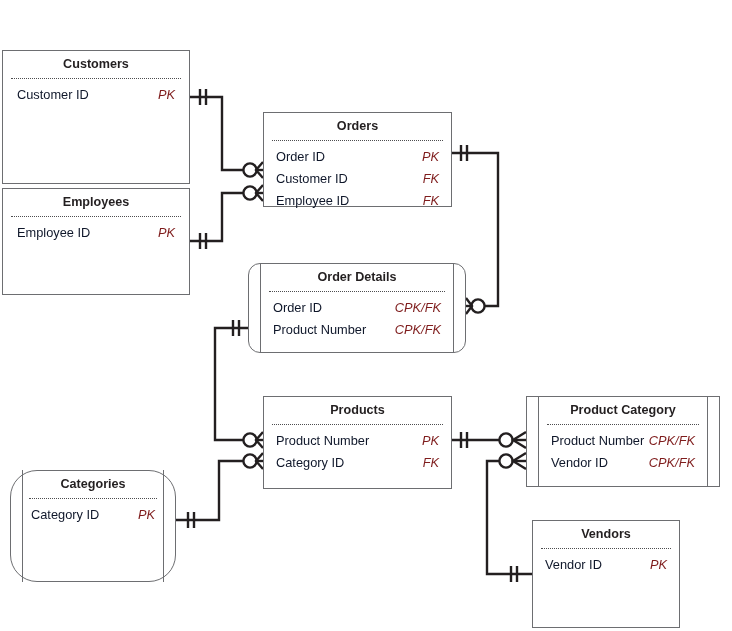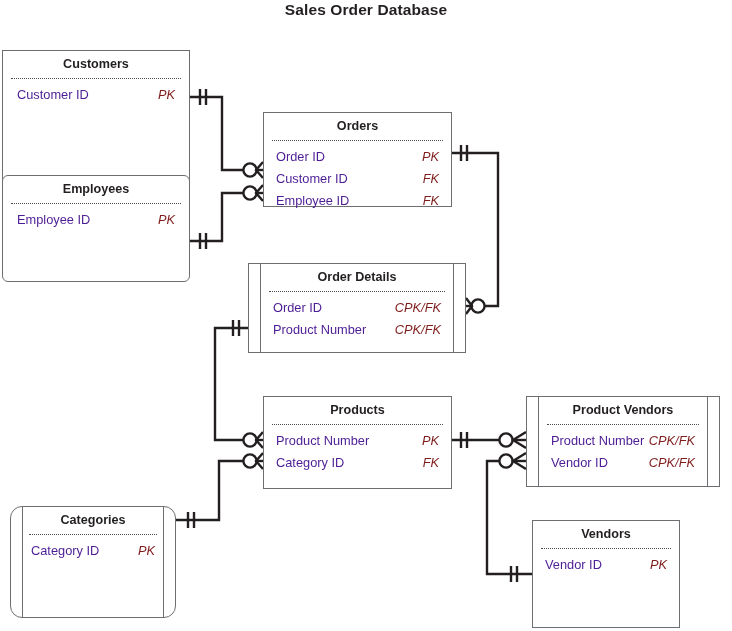--- a/index.html
+++ b/index.html
@@ -42,22 +42,21 @@
   }
 
   
   .entity {
     position: absolute;
     box-sizing: border-box;
     background: #ffffff;
     border: 1.3px solid #6d6e71;
   }
   .entity.rounded {
-    border-radius: 12px;
-    margin-top: 36px;
+    border-radius: 27px;
   }
   
   .entity .assoc-bar {
     position: absolute;
     top: -1.3px;
     bottom: -1.3px;
     width: 0;
     border-left: 1.3px solid #6d6e71;
   }
   .entity .assoc-bar.left  { left: 11px; }
@@ -86,35 +85,34 @@
   .attr-row {
     position: relative;
     height: 22px;
     line-height: 22px;
     font-size: 12.8px;
     white-space: nowrap;
   }
   .attr-name {
     position: absolute;
     left: 0;
-    color: #4c1d95;
+    color: #0f172a;
   }
   .attr-key {
     position: absolute;
     right: 0;
     font-style: italic;
     color: #7f1d1d;
   }
 </style>
 </head>
 <body>
 
 <div id="canvas">
 
-  <div id="diagram-title">Sales Order Database</div>
 
   <svg id="connector-layer" viewBox="0 0 732 631" width="732" height="631" xmlns="http://www.w3.org/2000/svg">
     <g fill="none" stroke="#231f20" stroke-width="2.4" stroke-linecap="butt" stroke-linejoin="miter">
 
       <g>
         <path d="M 190 97 L 222 97 L 222 170 L 243 170"></path>
 
         <path d="M 200 89 L 200 105"></path>
         <path d="M 206 89 L 206 105"></path>
 
@@ -203,32 +201,32 @@
         <span class="attr-name">Customer ID</span>
         <span class="attr-key">FK</span>
       </div>
       <div class="attr-row">
         <span class="attr-name">Employee ID</span>
         <span class="attr-key">FK</span>
       </div>
     </div>
   </div>
 
-  <div class="entity" style="left:2px; top:175px; width:188px; height:107px;border-radius:6px;">
+  <div class="entity" style="left:2px; top:188px; width:188px; height:107px;">
     <div class="entity-name">Employees</div>
     <div class="entity-divider" style="left:8px; right:8px;"></div>
     <div class="attr-list" style="padding:0 14px;">
       <div class="attr-row">
         <span class="attr-name">Employee ID</span>
         <span class="attr-key">PK</span>
       </div>
     </div>
   </div>
 
-  <div class="entity" style="left:248px; top:263px; width:218px; height:90px;">
+  <div class="entity" style="left:248px; top:263px; width:218px; height:90px;border-radius:12px;">
     <div class="assoc-bar left"></div>
     <div class="assoc-bar right"></div>
     <div class="entity-name">Order Details</div>
     <div class="entity-divider" style="left:20px; right:20px;"></div>
     <div class="attr-list" style="padding:0 24px;">
       <div class="attr-row">
         <span class="attr-name">Order ID</span>
         <span class="attr-key">CPK/FK</span>
       </div>
       <div class="attr-row">
@@ -262,21 +260,21 @@
       <div class="attr-row">
         <span class="attr-name">Category ID</span>
         <span class="attr-key">PK</span>
       </div>
     </div>
   </div>
 
   <div class="entity" style="left:526px; top:396px; width:194px; height:91px;">
     <div class="assoc-bar left"></div>
     <div class="assoc-bar right"></div>
-    <div class="entity-name">Product Vendors</div>
+    <div class="entity-name">Product Category</div>
     <div class="entity-divider" style="left:20px; right:20px;"></div>
     <div class="attr-list" style="padding:0 24px;">
       <div class="attr-row">
         <span class="attr-name">Product Number</span>
         <span class="attr-key">CPK/FK</span>
       </div>
       <div class="attr-row">
         <span class="attr-name">Vendor ID</span>
         <span class="attr-key">CPK/FK</span>
       </div>

